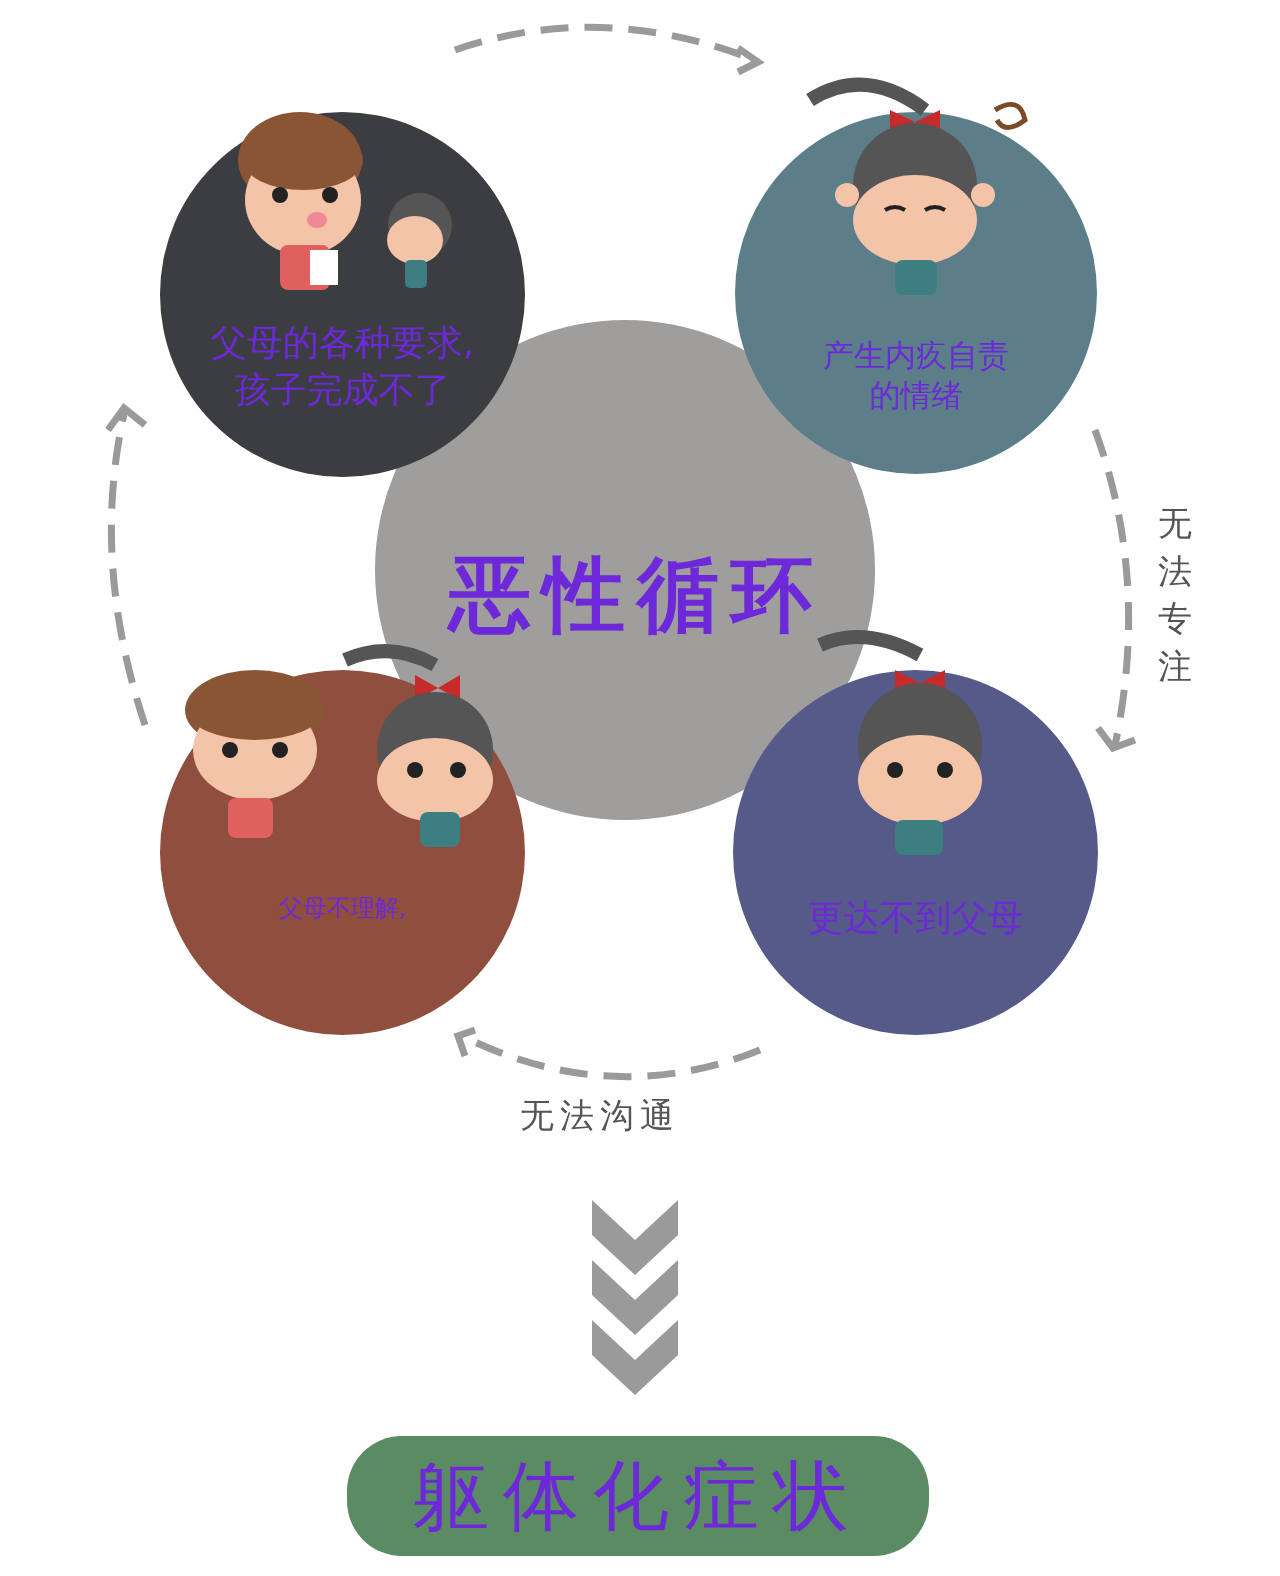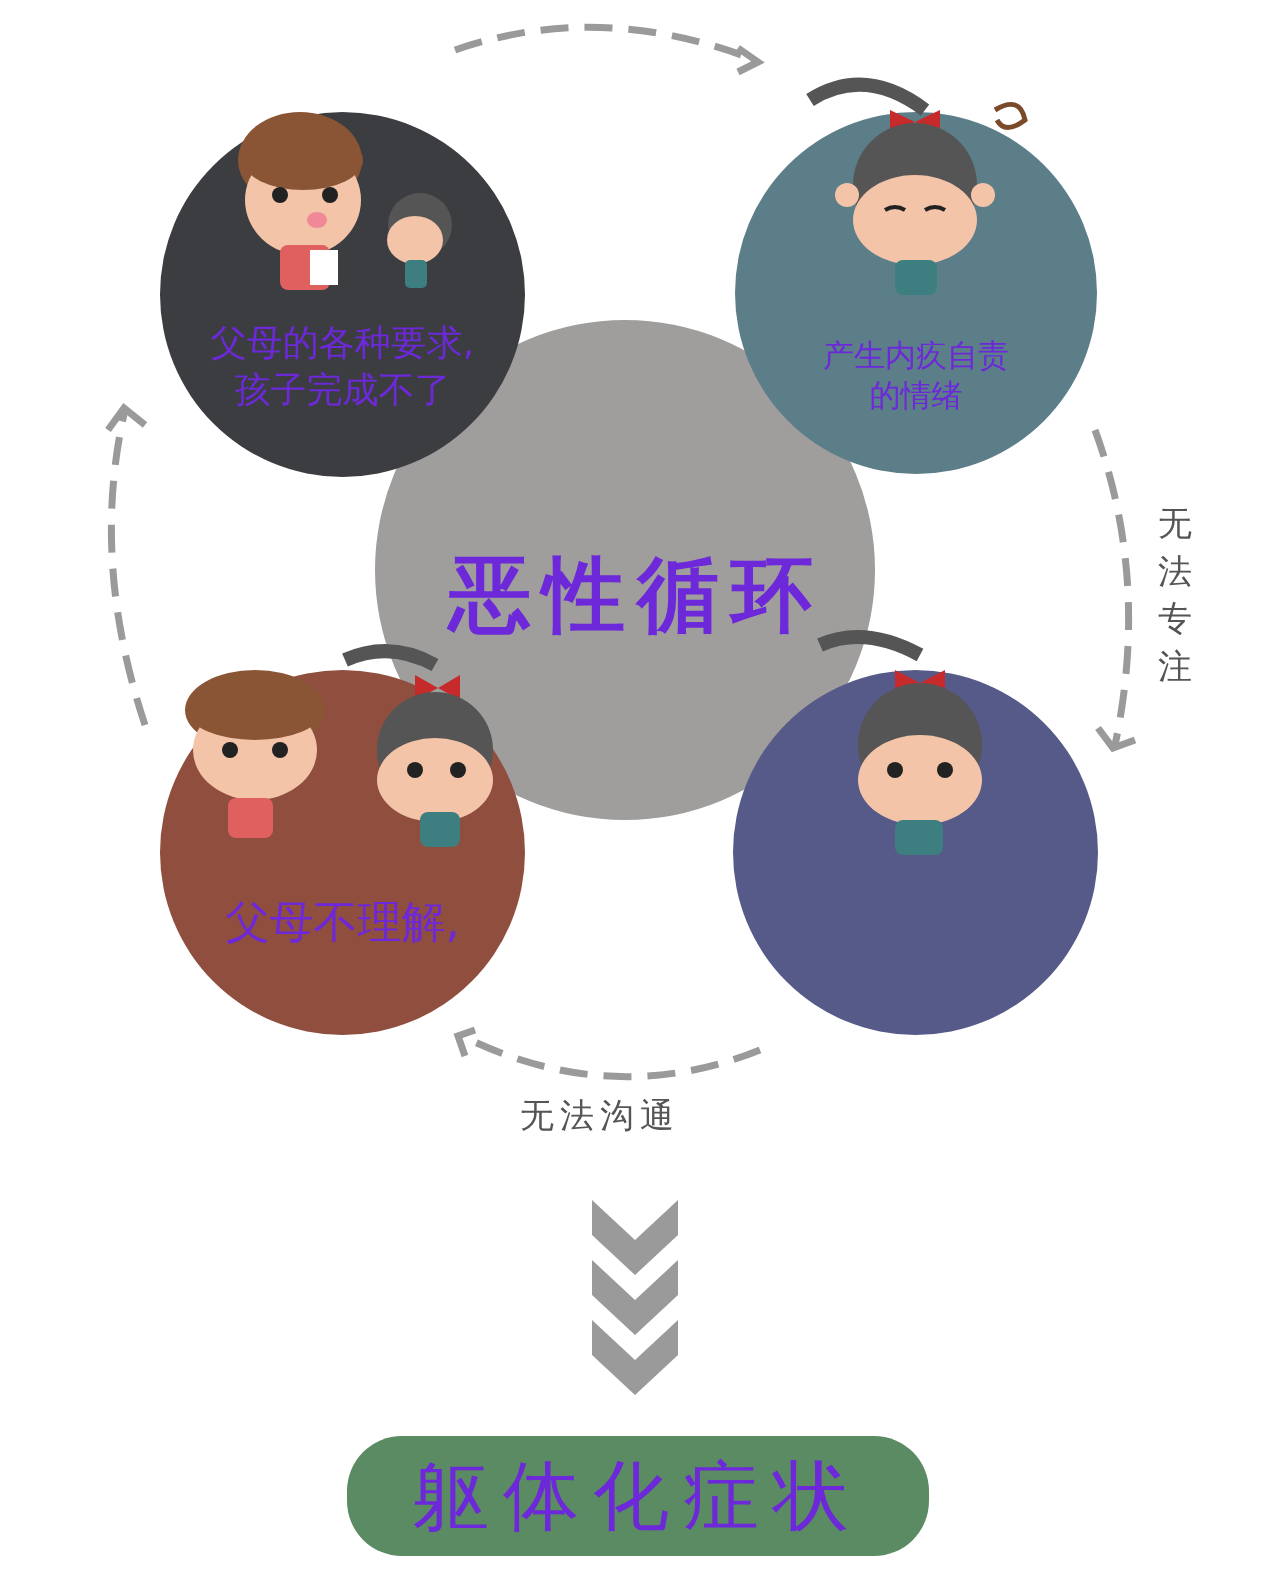--- a/index.html
+++ b/index.html
@@ -74,40 +74,41 @@
   <path d="M5 20 Q50 0 105 30" stroke="#555" stroke-width="14" fill="none"></path>
   <polygon points="80,45 105,58 80,70" fill="#c62a2a"></polygon>
     <polygon points="130,45 105,58 130,70" fill="#c62a2a"></polygon>
   <circle cx="105" cy="120" r="62" fill="#555"></circle>
   <ellipse cx="105" cy="155" rx="62" ry="45" fill="#f3c4a8"></ellipse>
   <circle cx="80" cy="145" r="8" fill="#222"></circle>
     <circle cx="130" cy="145" r="8" fill="#222"></circle>
   <rect x="80" y="195" width="48" height="35" rx="8" fill="#3d7f80"></rect>
 </svg>
 <div class="label" style="left:733px; top:895px; width:365px; font-size:36px;">
+  <div>更达不到父母</div>
 </div>
 
 <div class="circle" style="left:160px; top:670px; width:365px; height:365px; background:#904e3f;"></div>
 <svg class="abs" style="left:180px;top:640px" width="330" height="230">
   <ellipse cx="75" cy="70" rx="70" ry="40" fill="#8a5535"></ellipse>
   <ellipse cx="75" cy="110" rx="62" ry="50" fill="#f3c4a8"></ellipse>
   <ellipse cx="75" cy="72" rx="66" ry="28" fill="#8a5535"></ellipse>
   <circle cx="50" cy="110" r="8" fill="#222"></circle>
     <circle cx="100" cy="110" r="8" fill="#222"></circle>
   <rect x="48" y="158" width="45" height="40" rx="8" fill="#e06060"></rect>
   <path d="M165 20 Q210 0 255 25" stroke="#555" stroke-width="14" fill="none"></path>
   <polygon points="235,35 258,48 235,60" fill="#c62a2a"></polygon>
     <polygon points="280,35 258,48 280,60" fill="#c62a2a"></polygon>
   <circle cx="255" cy="110" r="58" fill="#555"></circle>
   <ellipse cx="255" cy="140" rx="58" ry="42" fill="#f3c4a8"></ellipse>
   <circle cx="235" cy="130" r="8" fill="#222"></circle>
     <circle cx="278" cy="130" r="8" fill="#222"></circle>
   <rect x="240" y="172" width="40" height="35" rx="8" fill="#3d7f80"></rect>
 </svg>
-<div class="label" style="left:160px; top:893px; width:365px; font-size:44px;">
+<div class="label" style="left:160px; top:893px; width:365px; font-size:24px;">
   <div>父母不理解,</div>
 </div>
 
 <div class="side-text" style="left:1155px; top:500px; width:40px; text-align:center;">
   <div>无</div>
   <div>法</div>
   <div>专</div>
   <div>注</div>
 </div>
 <div class="side-text" style="left:520px; top:1092px; width:200px; letter-spacing:6px;">无法沟通</div>

